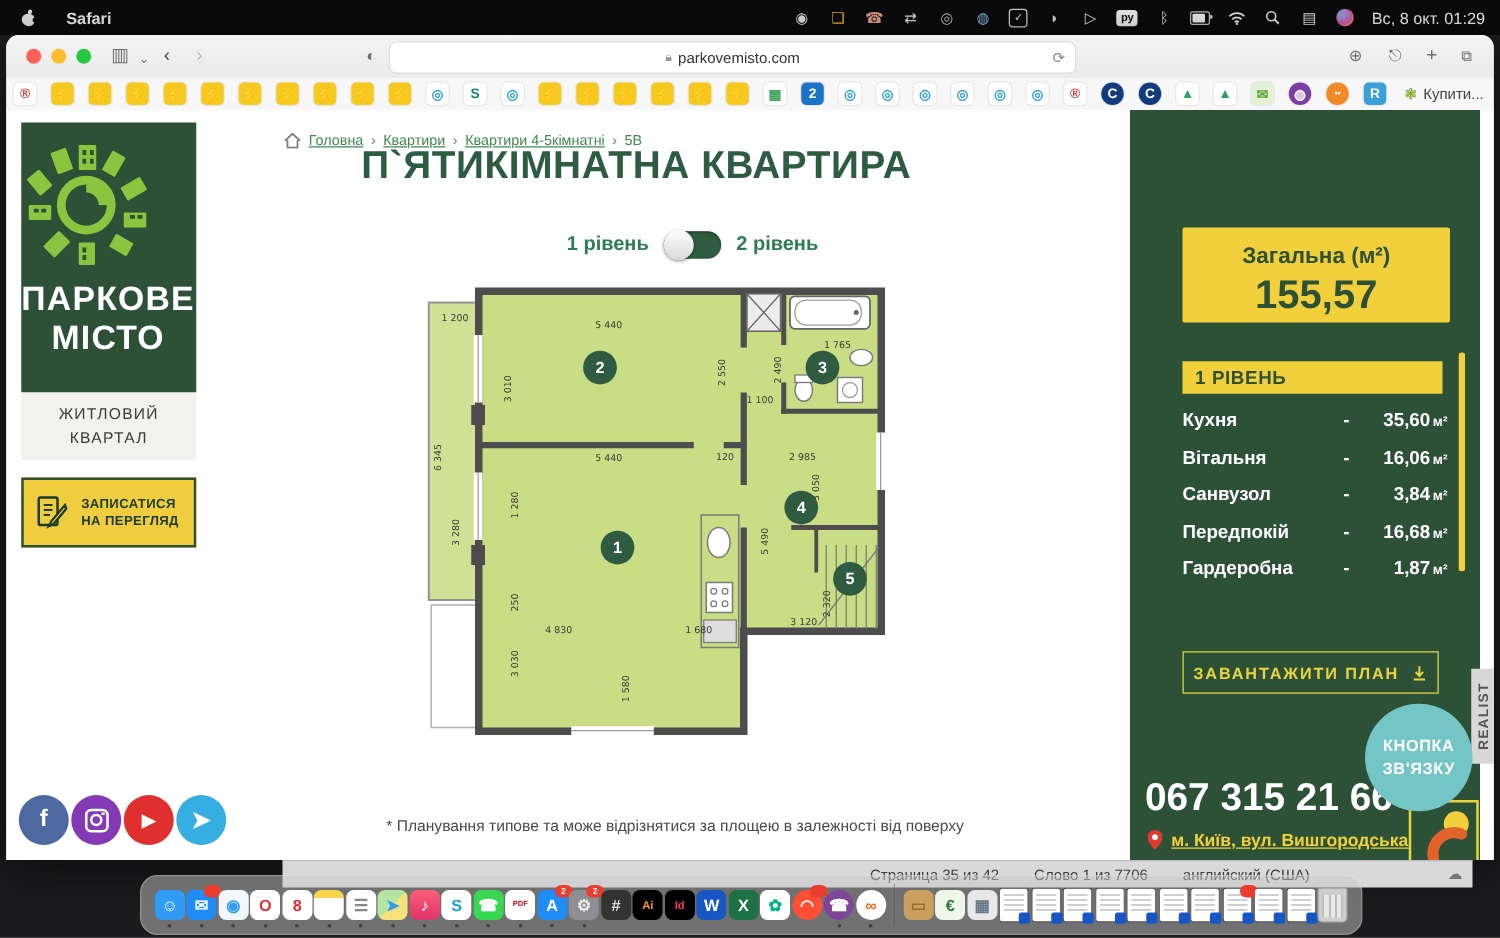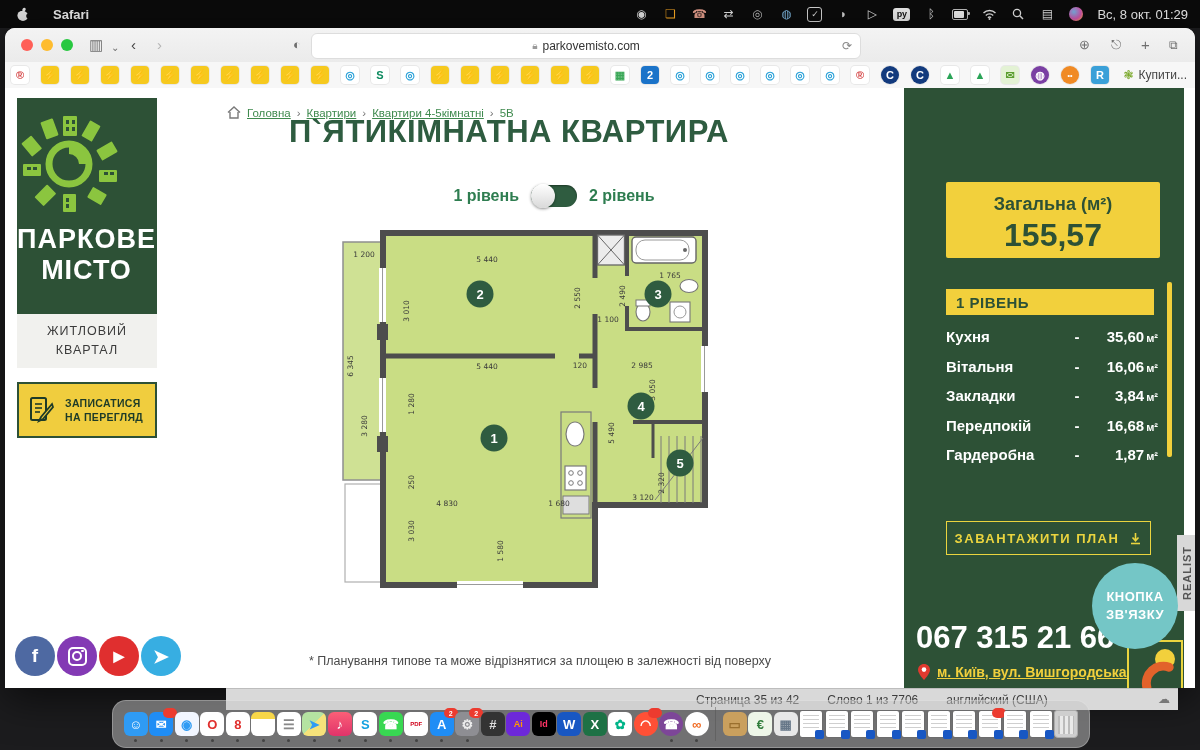--- a/index.html
+++ b/index.html
@@ -414,21 +414,21 @@
               <span>Кухня</span>
               <span class="dash">-</span>
               <span class="area"><span>35,60</span><span class="unit">м²</span></span>
             </div>
             <div class="room-row">
               <span>Вітальня</span>
               <span class="dash">-</span>
               <span class="area"><span>16,06</span><span class="unit">м²</span></span>
             </div>
             <div class="room-row">
-              <span>Закладки</span>
+              <span>Санвузол</span>
               <span class="dash">-</span>
               <span class="area"><span>3,84</span><span class="unit">м²</span></span>
             </div>
             <div class="room-row">
               <span>Передпокій</span>
               <span class="dash">-</span>
               <span class="area"><span>16,68</span><span class="unit">м²</span></span>
             </div>
             <div class="room-row">
               <span>Гардеробна</span>
@@ -491,21 +491,21 @@
       </span>
       <span class="ditem" style="background: rgb(255, 255, 255); color: rgb(136, 136, 136); font-size: 13px;">☰<span class="rdot"></span></span>
       <span class="ditem" style="background: linear-gradient(135deg, rgb(181, 227, 161) 50%, rgb(246, 226, 122) 50%); color: rgb(47, 155, 244); font-size: 13px;">➤<span class="rdot"></span></span>
       <span class="ditem" style="background: linear-gradient(rgb(251, 95, 119), rgb(224, 51, 106)); color: rgb(255, 255, 255); font-size: 13px;">♪<span class="rdot"></span></span>
       <span class="ditem" style="background: rgb(255, 255, 255); color: rgb(20, 162, 224); font-size: 13px;">S<span class="rdot"></span></span>
       <span class="ditem" style="background: rgb(56, 216, 82); color: rgb(255, 255, 255); font-size: 13px;">☎<span class="rdot"></span></span>
       <span class="ditem" style="background: rgb(255, 255, 255); color: rgb(208, 2, 27); font-size: 6px;">PDF<span class="rdot"></span></span>
       <span class="ditem" style="background: rgb(31, 141, 245); color: rgb(255, 255, 255); font-size: 13px;">A<span class="badge">2</span><span class="rdot"></span></span>
       <span class="ditem" style="background: rgb(142, 142, 147); color: rgb(238, 238, 238); font-size: 13px;">⚙<span class="badge">2</span><span class="rdot"></span></span>
       <span class="ditem" style="background: rgb(51, 51, 51); color: rgb(221, 221, 221); font-size: 13px;">#</span>
-      <span class="ditem" style="background: #6d28d9; color: rgb(255, 154, 0); font-size: 9px;">Ai</span>
+      <span class="ditem" style="background: #000000; color: rgb(255, 154, 0); font-size: 9px;">Ai</span>
       <span class="ditem" style="background: #000000; color: rgb(255, 51, 102); font-size: 9px;">Id</span>
       <span class="ditem" style="background: rgb(24, 87, 195); color: rgb(255, 255, 255); font-size: 13px;">W</span>
       <span class="ditem" style="background: rgb(30, 113, 69); color: rgb(255, 255, 255); font-size: 13px;">X</span>
       <span class="ditem" style="background: rgb(255, 255, 255); color: rgb(0, 180, 136); font-size: 13px;">✿</span>
       <span class="ditem" style="background: rgb(255, 80, 54); color: rgb(255, 255, 255); font-size: 13px; border-radius: 50%;">◠<span class="badge"></span></span>
       <span class="ditem" style="background: rgb(125, 70, 152); color: rgb(255, 255, 255); font-size: 13px; border-radius: 50%;">☎<span class="rdot"></span></span>
       <span class="ditem" style="background: rgb(255, 255, 255); color: rgb(240, 106, 34); font-size: 13px; border-radius: 50%;">∞<span class="rdot"></span></span>
       <span class="dsep"></span>
       <span class="ditem" style="background: rgb(202, 160, 94); color: rgb(154, 111, 46); font-size: 13px;">▭</span>
       <span class="ditem" style="background: rgb(238, 246, 232); color: rgb(47, 125, 58); font-size: 13px;">€</span>

